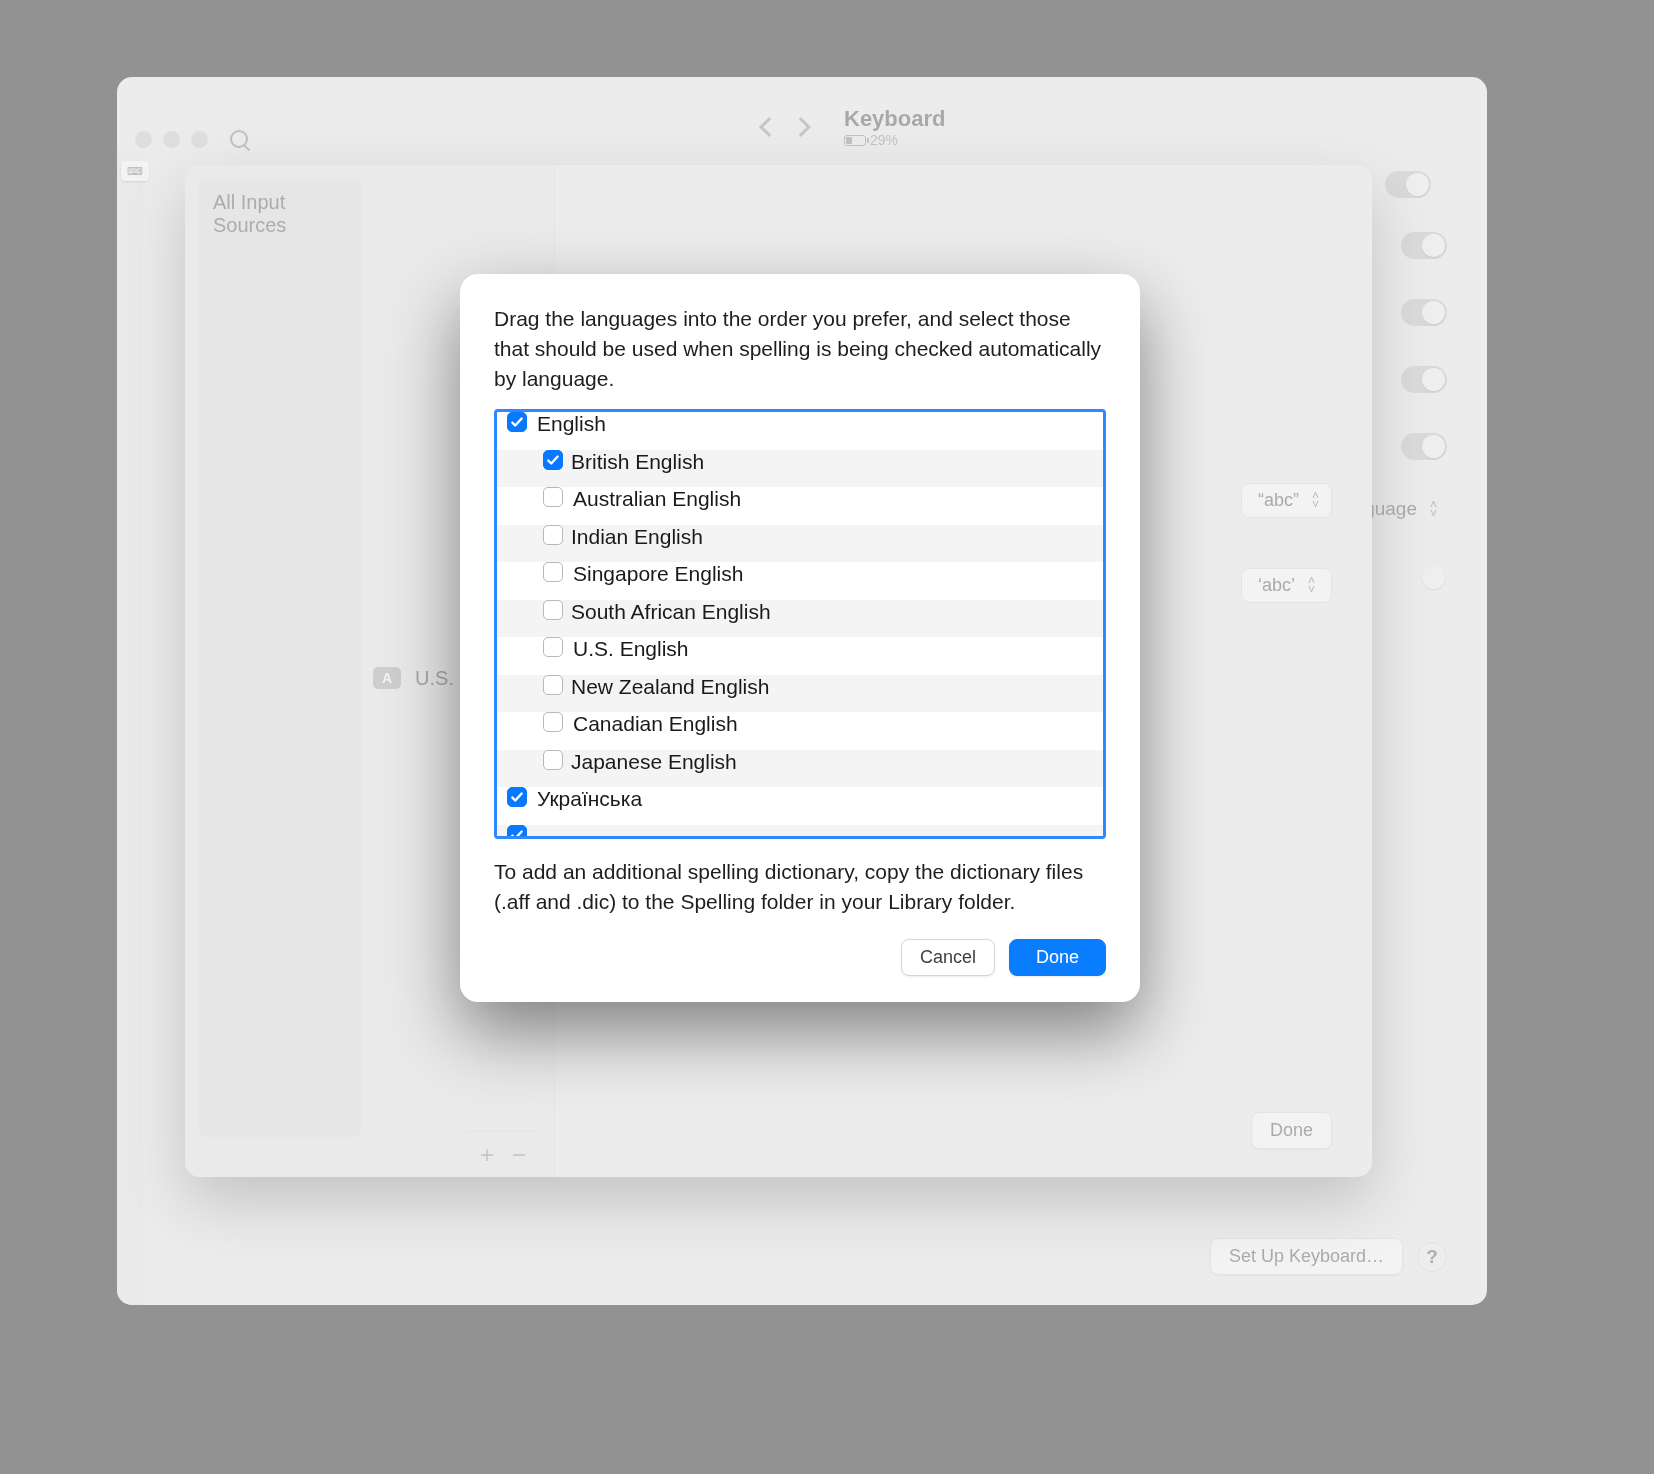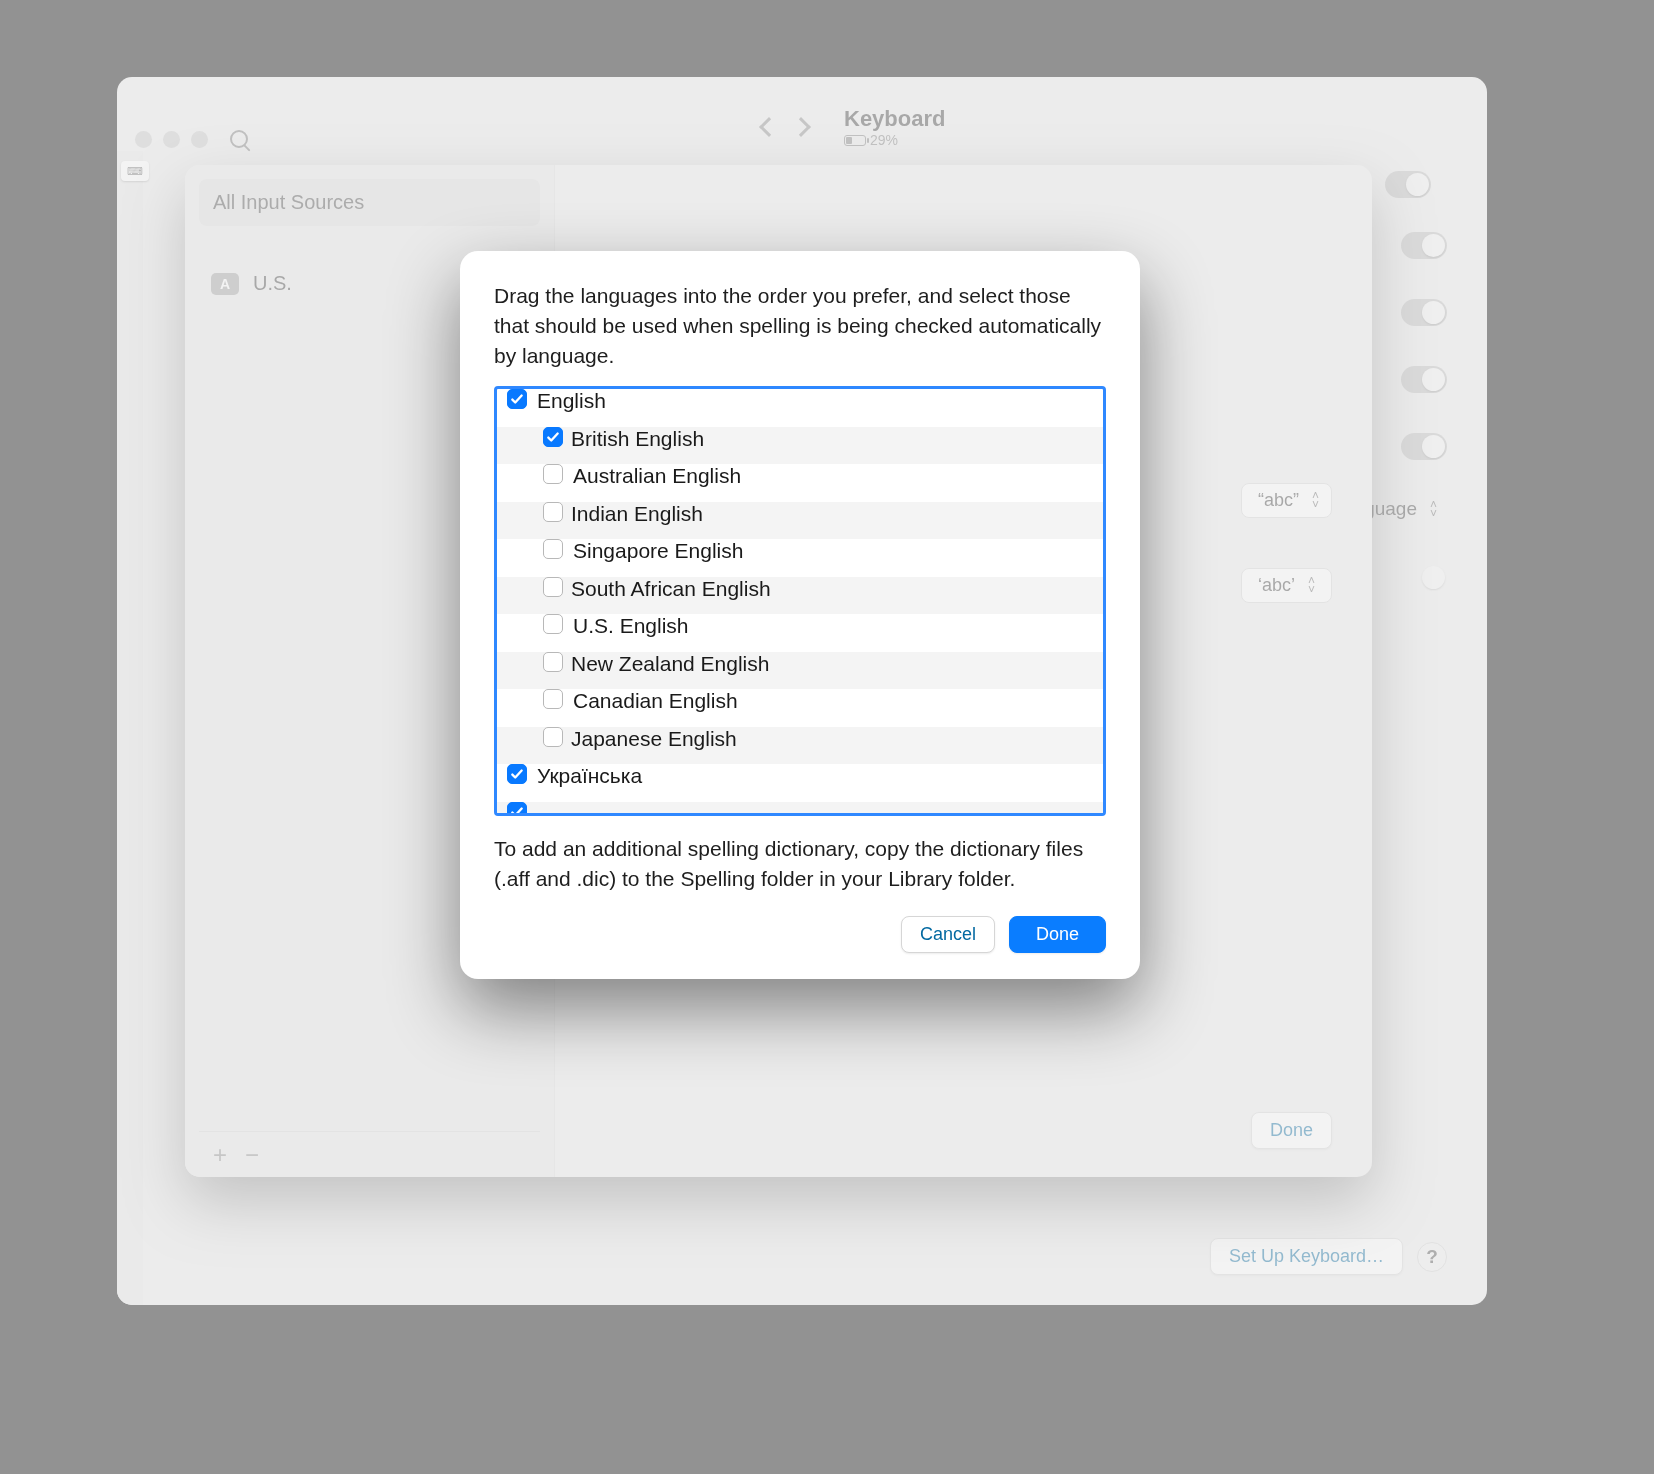--- a/index.html
+++ b/index.html
@@ -90,21 +90,21 @@
   }
   .stepper { font-size:12px; display:flex; flex-direction:column; gap:1px; color:#6b6b6b;}
   .stepper span{line-height:8px;}
   .bottom-actions {
     margin-top:auto;
     display:flex; justify-content:flex-end; align-items:center; gap:14px;
     padding: 14px 0 6px;
   }
   .btn {
     background:#fff; border:1px solid #d6d6d6; border-radius:8px;
-    padding:7px 18px; font-size:18px; color:#0369a1;
+    padding:7px 18px; font-size:18px; color:#404040;
     box-shadow:0 1px 2px rgba(0,0,0,.08);
   }
   .help-circle{
     width:30px;height:30px;border-radius:50%;background:#efefef;border:1px solid #d0d0d0;
     display:flex;align-items:center;justify-content:center;color:#4a4a4a;font-weight:600;
   }
 
   
   .sheet1 {
     position:absolute;
@@ -114,21 +114,21 @@
     height: 1012px;
     background:#ececec;
     border-radius:15px;
     box-shadow: 0 25px 60px rgba(0,0,0,.45);
     display:flex;
     overflow:hidden;
   }
   .sheet1-sidebar{
     width: 370px;
     background:#e8e8e8;
-    display:flex; flex-direction:column;
+    display:flex; flex-direction:row;
     padding: 14px 14px 0 14px;
     border-right:1px solid #dcdcdc;
   }
   .all-src {
     background:#dcdcdc; border-radius:8px; padding:12px 14px;
     color:#444; margin-bottom: 40px; font-size:20px;
   }
   .src-item{
     display:flex; align-items:center; gap:14px; padding:6px 12px;
     color:#3c3c3c; font-size:20px;
@@ -157,21 +157,21 @@
   }
 
   
   .modal-dim{
     position:absolute; inset:0; background:rgba(236,236,236,.62);
     pointer-events:none;
   }
   .modal{
     position:absolute;
     left: 460px;
-    top: 251px;
+    top: 274px;
     width: 680px;
     background:#fff;
     border-radius:18px;
     box-shadow: 0 30px 70px rgba(0,0,0,.45);
     padding: 30px 34px 26px 34px;
     display:flex; flex-direction:column;
   }
   .modal p.instr{
     font-size:21px; color:#1e1e1e; line-height:1.42; margin-bottom:16px;
   }

